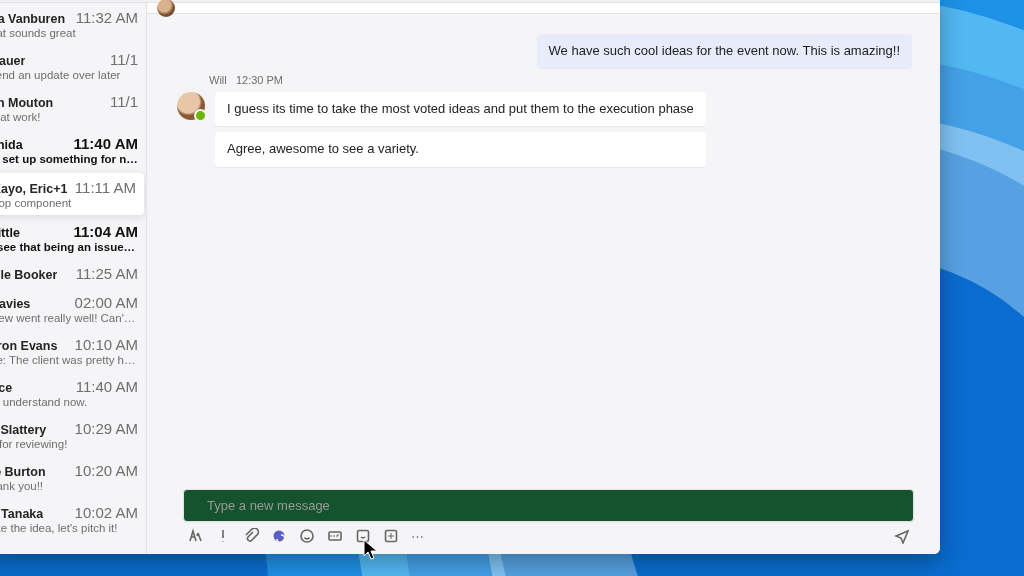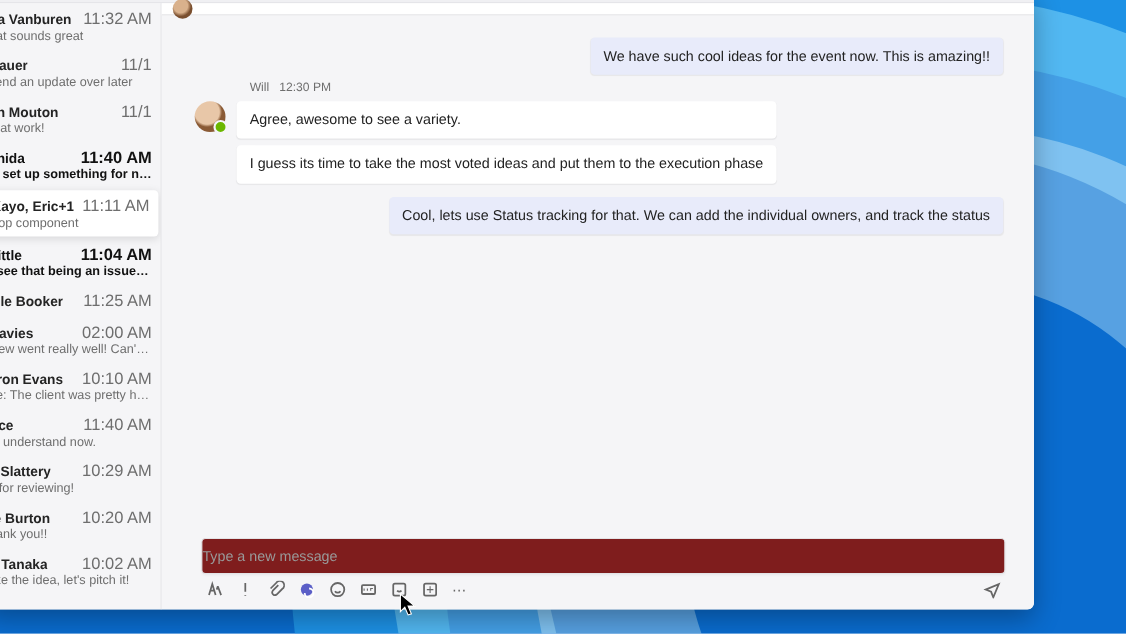--- a/index.html
+++ b/index.html
@@ -43,26 +43,26 @@
   .chat-header{height:10px;border-bottom:1px solid var(--panel-border);background:#fff;display:flex;align-items:center;padding:0 10px;}
   .avatar-mini{width:18px;height:18px;border-radius:50%;background:radial-gradient(circle at 40% 35%, #d9b18c 0 40%, #7a4f2f 60% 100%);position:relative;}
   .messages{flex:1;overflow:auto;padding:14px 28px 6px 30px;}
   .msg-group{margin-bottom:12px;}
   .msg-out{display:flex;justify-content:flex-end;margin:6px 0;}
   .msg-out .bubble{background:var(--bubble-out);}
   .msg-in{display:flex;align-items:flex-start;gap:10px;margin:6px 0;}
   .msg-in .col{display:flex;flex-direction:column;gap:6px;}
   .bubble{padding:8px 12px;border-radius:4px;max-width:560px;font-size:13px;line-height:1.4;color:#222;box-shadow:0 1px 1px rgba(0,0,0,0.06);}
   .msg-in .bubble{background:var(--bubble-in);}
-  .meta{font-size:11px;color:var(--text-muted);margin-bottom:2px;margin-left:50px;}
+  .meta{font-size:11px;color:var(--text-muted);margin-bottom:2px;margin-left:32px;}
   .avatar{width:28px;height:28px;border-radius:50%;background:radial-gradient(circle at 40% 35%, #e8c7a8 0 45%, #8a5a35 55% 100%);position:relative;flex-shrink:0;}
   .presence{width:9px;height:9px;border-radius:50%;background:#6bb700;border:2px solid #f5f5f7;position:absolute;right:-2px;bottom:-2px;}
   
   .composer-wrap{padding:0 26px 10px 36px;}
-  .composer{background:#7f1d1d;border:1px solid var(--panel-border);border-radius:4px;padding:8px 0;font-size:13px;color:#999;box-shadow:0 1px 2px rgba(0,0,0,0.03);}
+  .composer{background:#14532d;border:1px solid var(--panel-border);border-radius:4px;padding:8px 23px;font-size:13px;color:#999;box-shadow:0 1px 2px rgba(0,0,0,0.03);}
   .toolbar{display:flex;align-items:center;gap:12px;padding:6px 4px 0;color:#666;}
   .tool{width:16px;height:16px;display:flex;align-items:center;justify-content:center;cursor:pointer;}
   .tool svg{width:16px;height:16px;fill:none;stroke:#666;stroke-width:1.6;}
   .tool.active svg{stroke:var(--accent);fill:var(--accent);}
   .send{margin-left:auto;}
   .ellipsis{letter-spacing:1px;font-size:13px;color:#666;cursor:pointer;}
   
   .cursor{position:absolute;left:362px;top:538px;pointer-events:none;}
   .cursor svg{width:20px;height:24px;}
 </style>
@@ -182,29 +182,26 @@
         <div class="msg-group">
           <div class="meta">
             <span>Will</span>&nbsp;&nbsp;
             <span>12:30 PM</span>
           </div>
           <div class="msg-in">
             <div class="avatar">
                 <div class="presence"></div>
               </div>
             <div class="col">
+              <div class="bubble">I guess its time to take the most voted ideas and put them to the execution phase</div>
               <div class="bubble">Agree, awesome to see a variety.</div>
-              <div class="bubble">I guess its time to take the most voted ideas and put them to the execution phase</div>
             </div>
           </div>
         </div>
 
-        <div class="msg-out">
-          <div class="bubble">Cool, lets use Status tracking for that. We can add the individual owners, and track the status</div>
-        </div>
       </div>
 
       <div class="composer-wrap">
         <div class="composer">Type a new message</div>
         <div class="toolbar">
           <span class="tool">
               <svg viewBox="0 0 16 16">
                 <path d="M3 13L6 3l3 10M4 9h4M11 5l3 8M11 5l-1 3"></path>
               </svg>
             </span>

